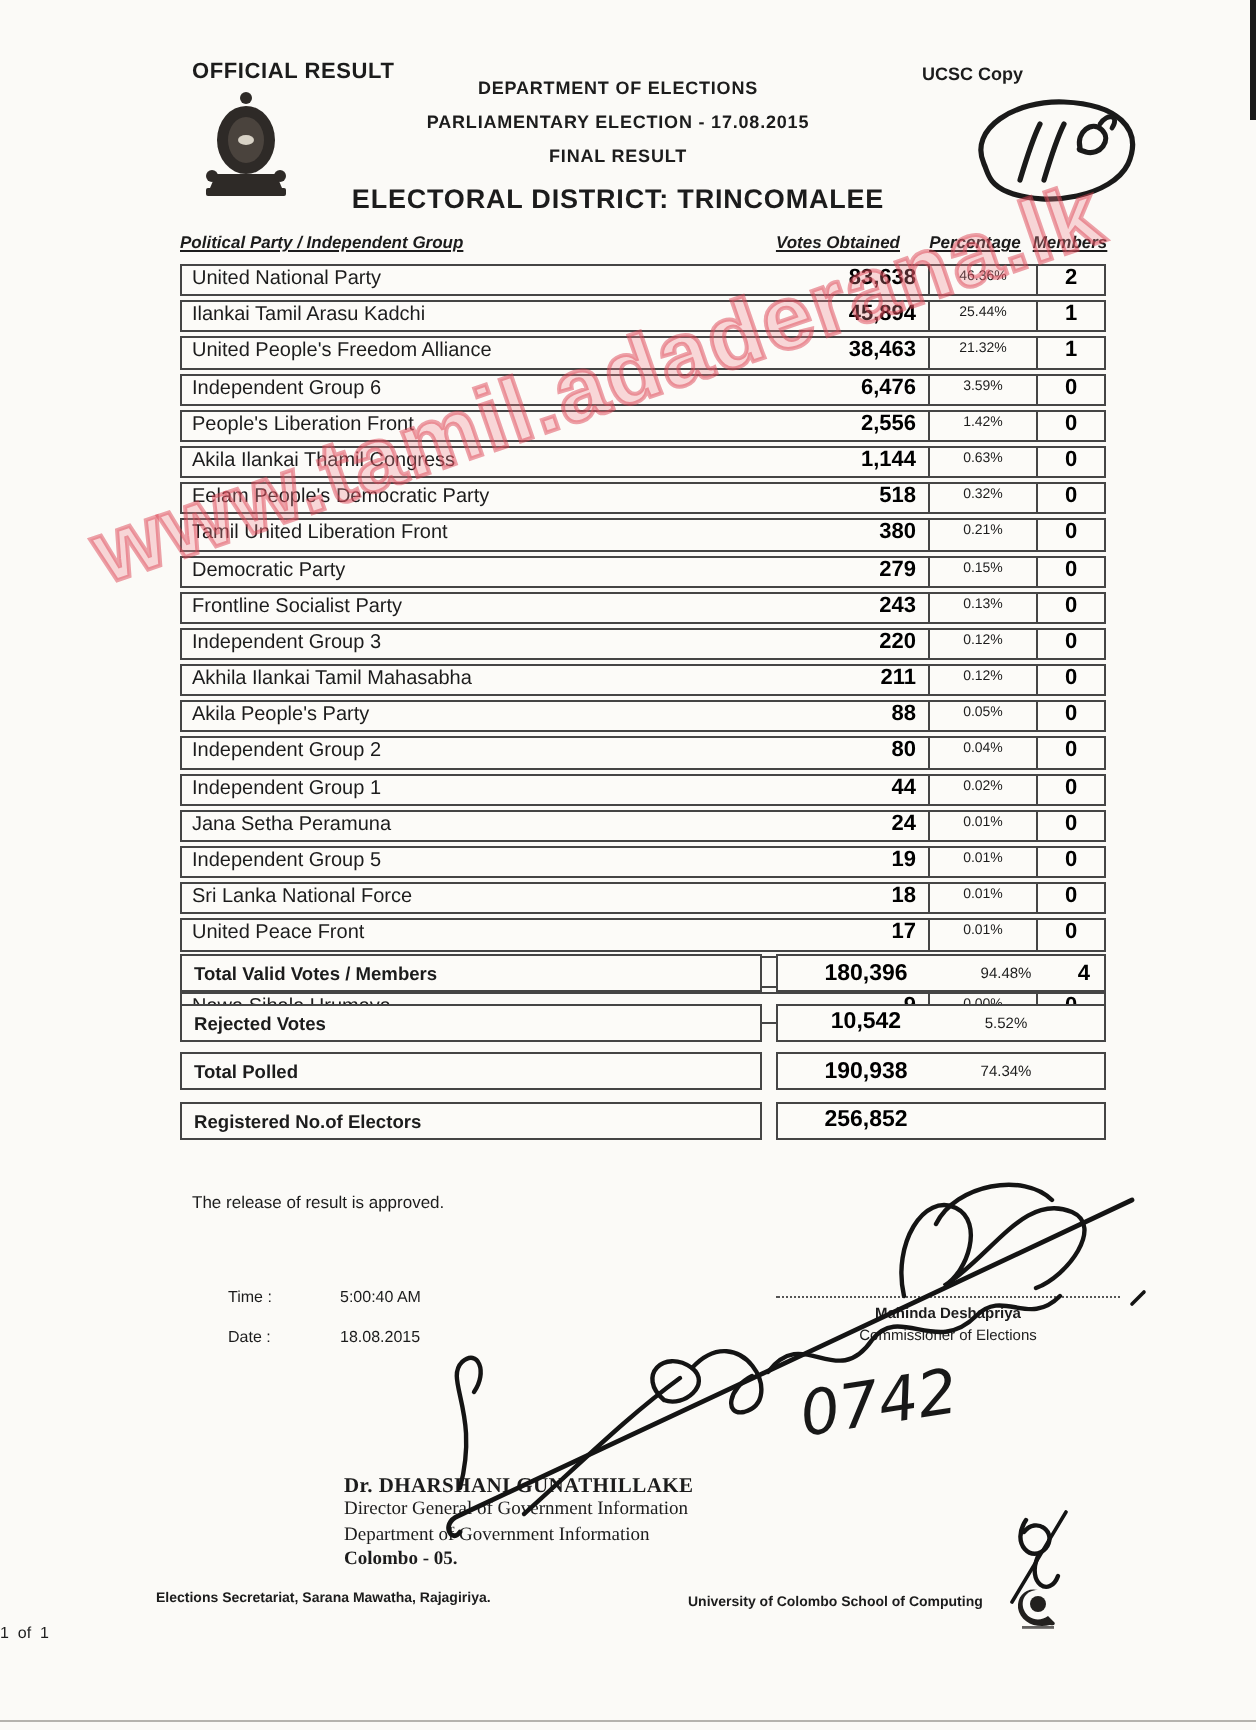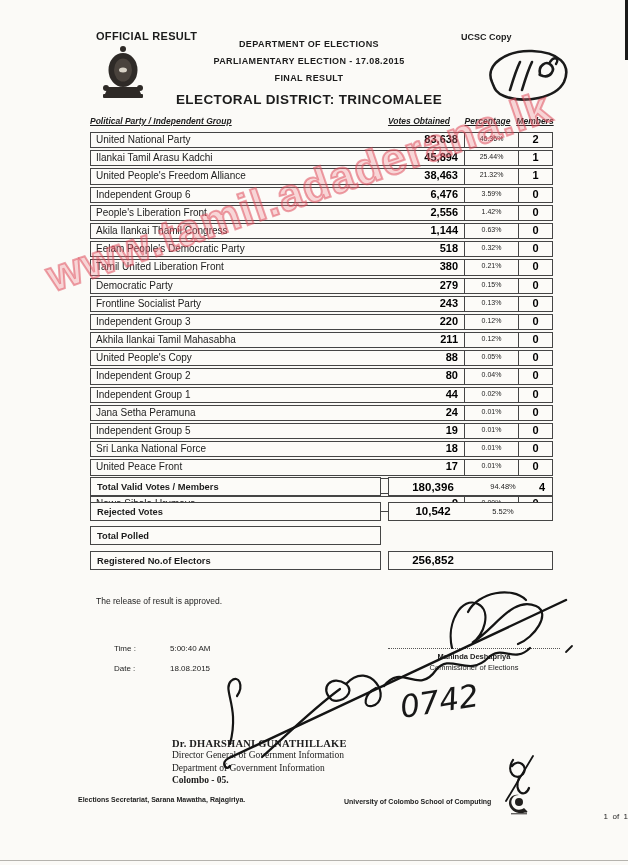--- a/index.html
+++ b/index.html
@@ -65,21 +65,21 @@
 
   
   .issuer{position:absolute;left:172px;top:738px;font-family:"Liberation Serif",serif;}
   .issuer .nm{font-size:10.5px;font-weight:bold;letter-spacing:.2px;}
   .issuer .ln{font-size:9.5px;line-height:12.5px;}
   .issuer .co{font-size:9.5px;font-weight:bold;}
 
   
   .foot-l{position:absolute;left:78px;top:796px;font-size:7px;font-weight:bold;}
   .foot-r{position:absolute;left:344px;top:798px;font-size:7px;font-weight:bold;}
-  .pageno{position:absolute;left:0;right:0;top:812px;text-align:right;font-size:8px;white-space:pre;}
+  .pageno{position:absolute;left:0;right:0;top:812px;text-align:left;font-size:8px;white-space:pre;}
   .ucsc-logo{position:absolute;left:508px;top:793px;}
 
   
   .wm{position:absolute;left:48px;top:252px;z-index:6;transform:rotate(-19deg);
       transform-origin:left center;font-size:45px;font-weight:bold;letter-spacing:1px;
       white-space:nowrap;color:rgba(240,128,140,0.30);
       -webkit-text-stroke:2px rgba(222,70,85,0.50);pointer-events:none;}
 
   .scribbles{position:absolute;left:0;top:0;z-index:7;pointer-events:none;}
 </style>
@@ -214,21 +214,21 @@
   </div>
 
   <div class="vrow">
     <div class="c-name">Akhila Ilankai Tamil Mahasabha</div>
     <div class="c-votes">211</div>
     <div class="c-pct">0.12%</div>
     <div class="c-mem">0</div>
   </div>
 
   <div class="vrow">
-    <div class="c-name">United People's Copy</div>
+    <div class="c-name">Akila People's Party</div>
     <div class="c-votes">88</div>
     <div class="c-pct">0.05%</div>
     <div class="c-mem">0</div>
   </div>
 
   <div class="vrow">
     <div class="c-name">Independent Group 2</div>
     <div class="c-votes">80</div>
     <div class="c-pct">0.04%</div>
     <div class="c-mem">0</div>
@@ -298,20 +298,25 @@
     <div class="s-label">Rejected Votes</div>
     <div class="s-val">
       <span class="s-votes">10,542</span>
       <span class="s-pct">5.52%</span>
       <span class="s-mem"></span>
     </div>
   </div>
 
   <div class="srow">
     <div class="s-label">Total Polled</div>
+    <div class="s-val">
+      <span class="s-votes">190,938</span>
+      <span class="s-pct">74.34%</span>
+      <span class="s-mem"></span>
+    </div>
   </div>
 
   <div class="srow">
     <div class="s-label">Registered No.of Electors</div>
     <div class="s-val">
       <span class="s-votes">256,852</span>
       <span class="s-pct"></span>
       <span class="s-mem"></span>
     </div>
   </div>

